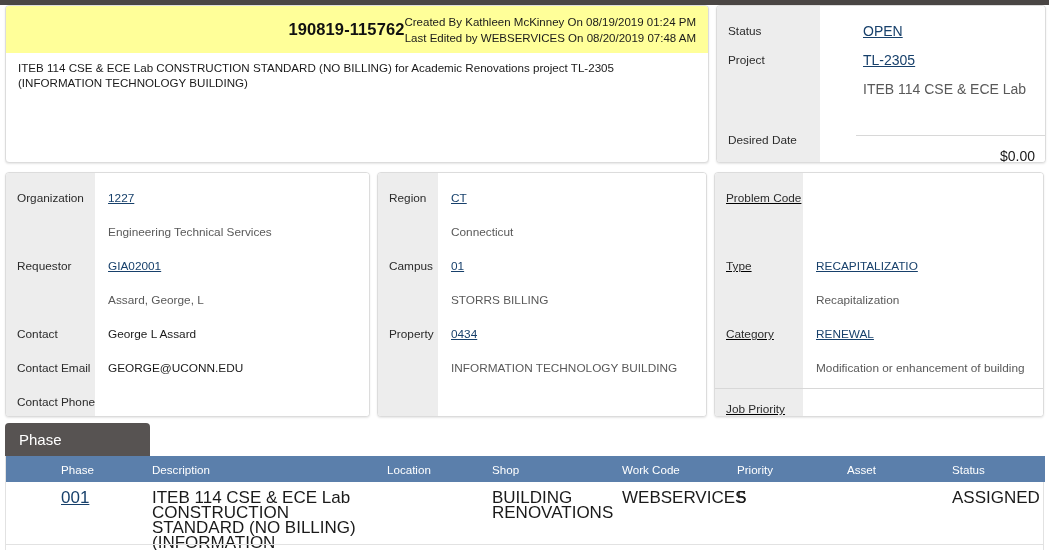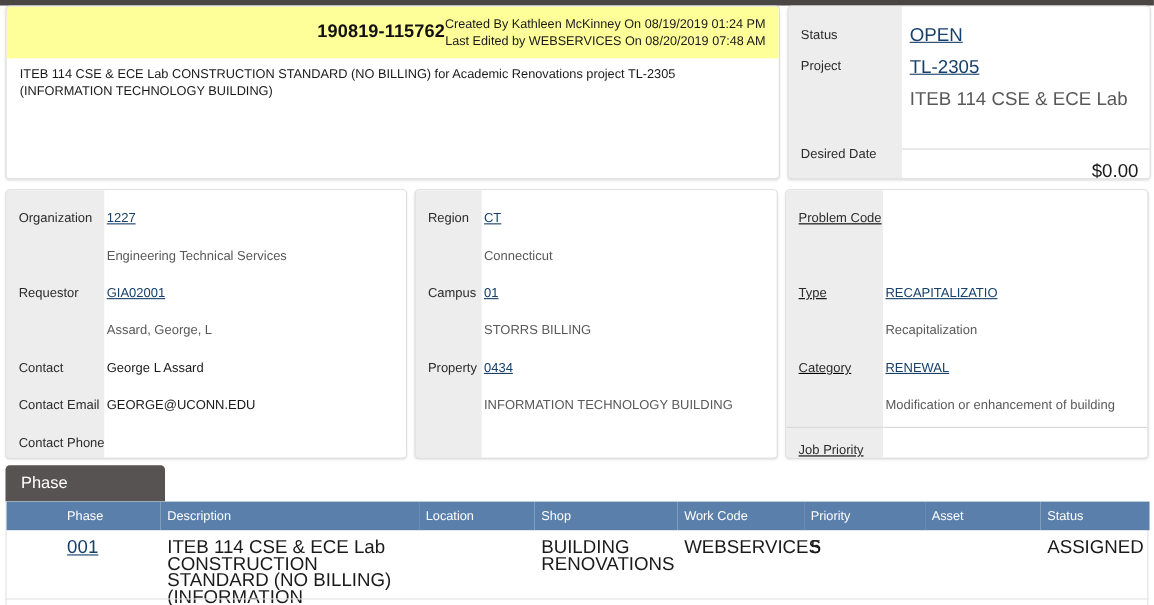--- a/index.html
+++ b/index.html
@@ -96,27 +96,28 @@
   }
   .lab {
     font-size: 11.8px;
     color: #2b2b2b;
     height: 29px;
     line-height: 29px;
     padding-left: 11px;
     white-space: nowrap;
   }
   .val {
-    font-size: 17px;
+    font-size: 14px;
     height: 29px;
     line-height: 29px;
     padding-left: 7px;
     color: #595959;
     white-space: nowrap;
     overflow: hidden;
+    margin-left: 36px;
   }
   .lnk {
     color: #17406b;
     text-decoration: underline;
     cursor: pointer;
   }
   .budget-row {
     border-top: 1px solid #d8d8d8;
     text-align: right;
     padding-right: 10px;
@@ -162,21 +163,21 @@
     padding-top: 8px;
   }
   .r {
     font-size: 11.8px;
     height: 34px;
     line-height: 34px;
     white-space: nowrap;
     overflow: hidden;
   }
   .p-labels .r { padding-left: 11px; color: #2b2b2b; }
-  .p-values .r { padding-left: 2px; color: #595959; }
+  .p-values .r { padding-left: 13px; color: #595959; }
   .r.dark { color: #1a1a1a; }
   .r.tall { height: 40px; line-height: 40px; }
   .jobpri-sep { border-top: 1px solid #d8d8d8; margin-top: 3px; }
 
   
   .phase-tab {
     position: absolute; left: 5px; top: 423px;
     width: 145px; height: 33px;
     background: #575352;
     border-radius: 4px 4px 0 0;

